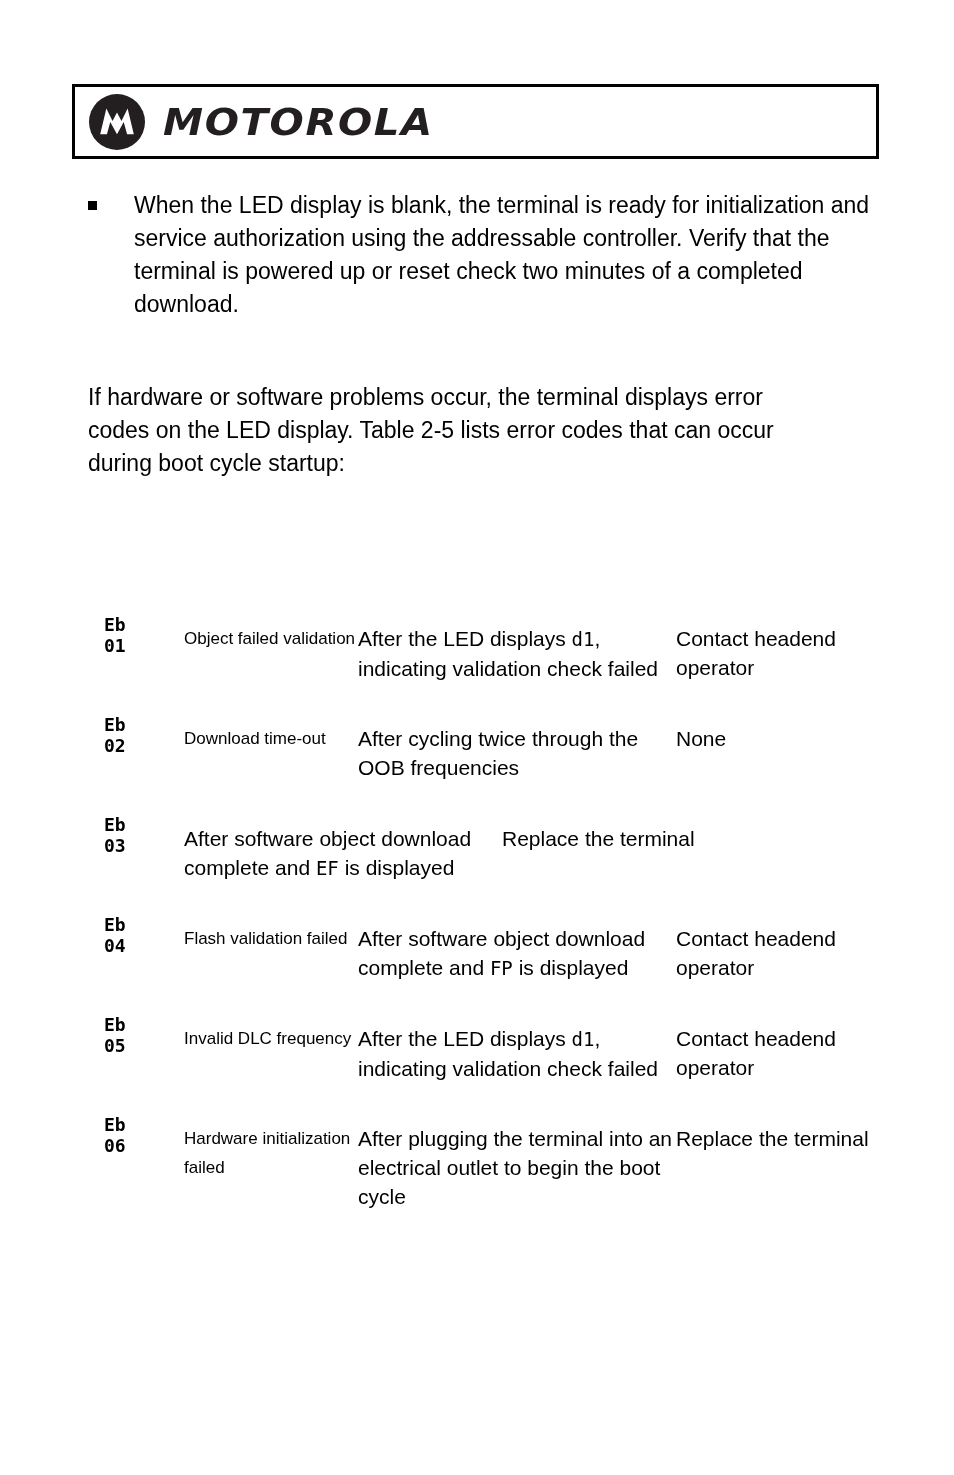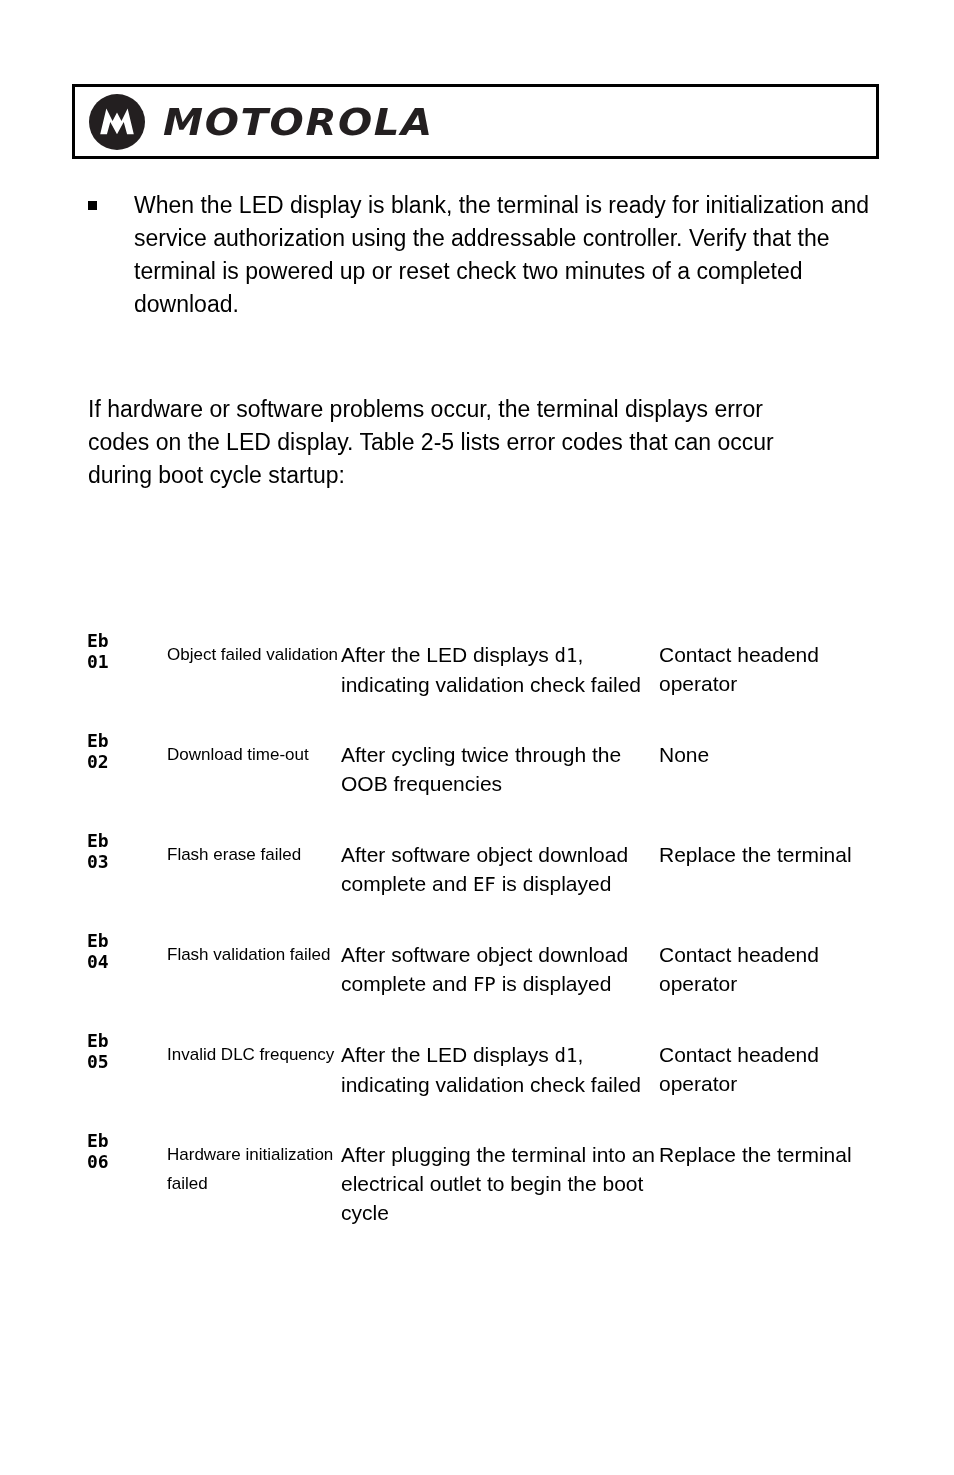--- a/index.html
+++ b/index.html
@@ -84,30 +84,28 @@
 
   
   .intro-para {
     position: absolute;
     left: 88px;
     top: 381px;
     width: 700px;
     font-size: 23px;
     line-height: 33px;
     color: #000000;
-    margin-top: 12px;
   }
 
   
   .error-table {
     position: absolute;
-    left: 87px;
+    left: 104px;
     top: 612px;
     width: 810px;
-    margin-top: 16px;
   }
   .err-row {
     display: flex;
     align-items: flex-start;
     margin-bottom: 29px;
   }
   .err-row:last-child { margin-bottom: 0; }
 
   .col-code {
     width: 80px;
@@ -182,21 +180,20 @@
     <div class="col-code">Eb
 02</div>
     <div class="col-desc">Download time-out</div>
     <div class="col-when"><span>After cycling twice through the OOB frequencies</span><code class="mono"></code><span></span></div>
     <div class="col-action">None</div>
   </div>
 
   <div class="err-row">
     <div class="col-code">Eb
 03</div>
-    <div class="col-desc">Flash erase failed</div>
     <div class="col-when"><span>After software object download complete and  </span><code class="mono">EF</code><span> is displayed</span></div>
     <div class="col-action">Replace the terminal</div>
   </div>
 
   <div class="err-row">
     <div class="col-code">Eb
 04</div>
     <div class="col-desc">Flash validation failed</div>
     <div class="col-when"><span>After software object download complete and </span><code class="mono">FP</code><span> is displayed</span></div>
     <div class="col-action">Contact headend operator</div>

